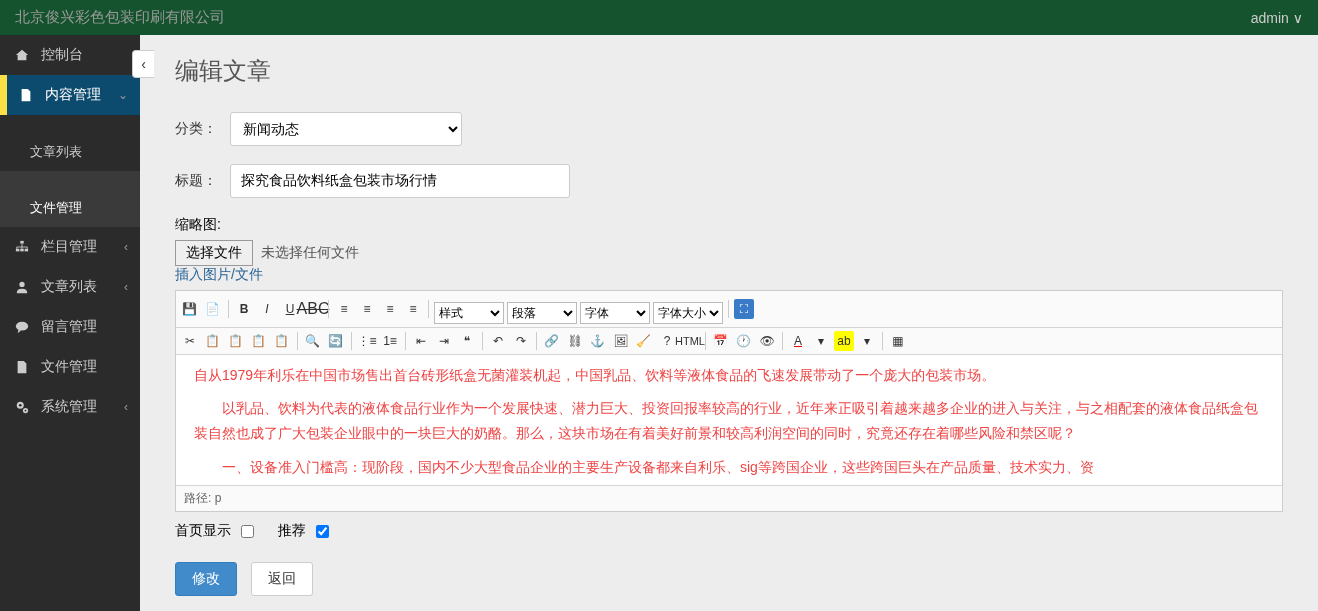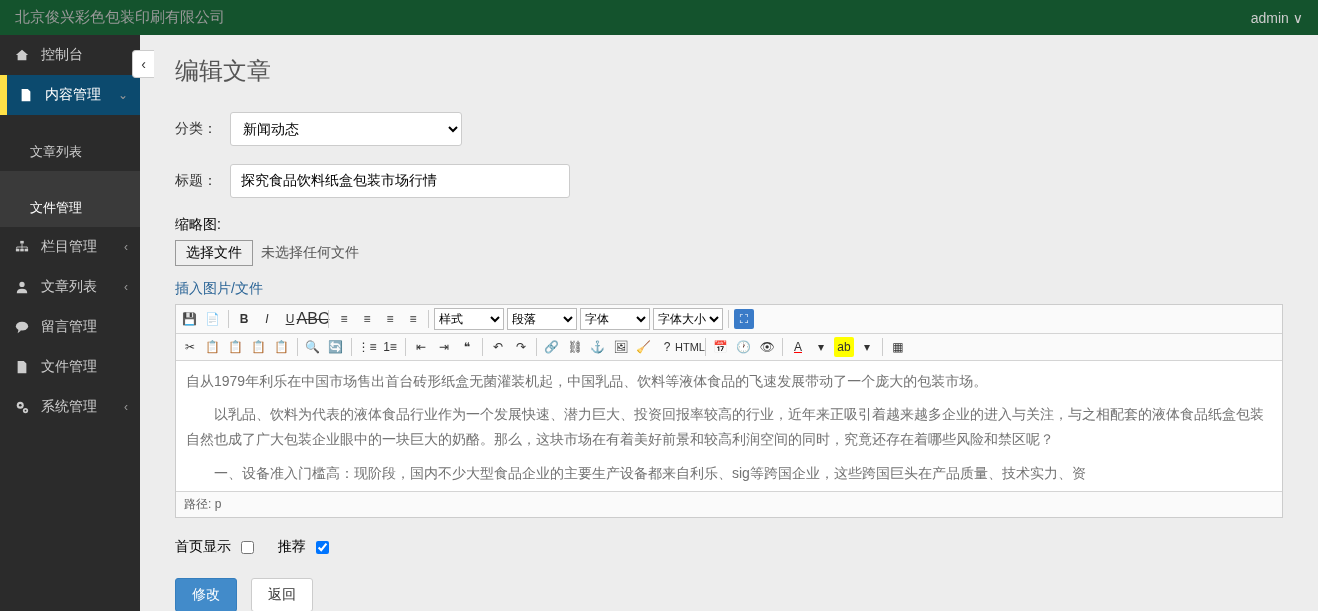--- a/index.html
+++ b/index.html
@@ -16,36 +16,36 @@
 .nav-item .chev { font-size:12px; color:#999; }
 .sub-item { padding:28px 12px 10px 30px; cursor:pointer; color:#ccc; font-size:13px; }
 .sub-item.sel { background:#3a3a3a; color:#fff; }
 .main { position:absolute; top:35px; left:140px; right:0; bottom:0; background:#ededed; overflow:auto; padding:20px 35px; }
 h1.page-title { font-size:24px; font-weight:400; color:#555; margin-bottom:25px; }
 .row { display:flex; align-items:center; margin-bottom:18px; }
 .row label.fld { width:55px; text-align:left; color:#333; }
 .row input[type=text] { width:340px; height:34px; border:1px solid #ccc; border-radius:3px; padding:0 10px; }
 .row select { width:232px; height:34px; border:1px solid #ccc; border-radius:3px; padding:0 8px; background:#fff; }
 .thumb-row { margin-bottom:6px; }
-.file-row { margin-bottom:14px; }
+.file-row { }
 .file-row button { height:26px; padding:0 10px; border:1px solid #999; background:#efefef; cursor:pointer; }
 .file-row span { margin-left:4px; color:#555; }
 .insert-link { color:#2a6496; cursor:pointer; margin-bottom:6px; display:inline-block; }
 .editor { border:1px solid #ccc; background:#fff; }
 .toolbar { display:flex; flex-wrap:wrap; align-items:center; gap:3px; padding:3px 4px; border-bottom:1px solid #d4d4d4; background:#fafafa; }
 .toolbar.row2 { }
 .tb-btn { width:20px; height:20px; display:flex; align-items:center; justify-content:center; font-size:12px; color:#333; cursor:pointer; border-radius:2px; }
-.tb-sel { height:22px; border:1px solid #bbb; font-size:12px; min-width:70px; background:#fff; }
+.tb-sel { height:22px; border:1px solid #bbb; font-size:12px; min-width:70px; background:#fff;margin-top:8px; }
 .sep { width:1px; height:18px; background:#ccc; margin:0 2px; }
-.editor-body { height:130px; overflow:auto; padding:8px 10px; font-size:14px; color:#737373; line-height:1.8; position:relative; }
+.editor-body { height:130px; overflow:auto; padding:8px 18px; font-size:14px; color:#ef4444; line-height:1.8; position:relative; }
 .editor-body::-webkit-scrollbar { width:14px; }
 .editor-body p { margin-bottom:8px; }
 .editor-body p.indent { text-indent:2em; }
 .path { padding:4px 8px; font-size:12px; color:#666; border-top:1px solid #d4d4d4; background:#fafafa; }
-.check-row { margin-top:20px; }
+.check-row { margin-top:10px; }
 .check-row label { margin-right:20px; }
 .check-row input { margin-left:6px; vertical-align:middle; }
 .btn-row { margin-top:22px; }
 .btn-primary { background:#428bca; color:#fff; border:1px solid #357ebd; border-radius:3px; padding:7px 16px; cursor:pointer; margin-right:10px; }
 .btn-default { background:#fff; color:#333; border:1px solid #ccc; border-radius:3px; padding:7px 16px; cursor:pointer; }
 svg { display:block; }
 </style>
 </head>
 <body>
 

